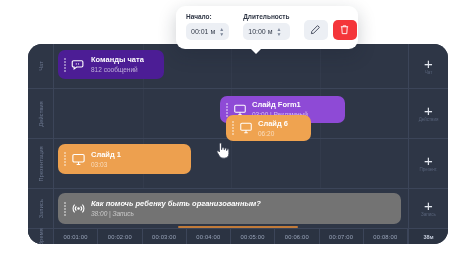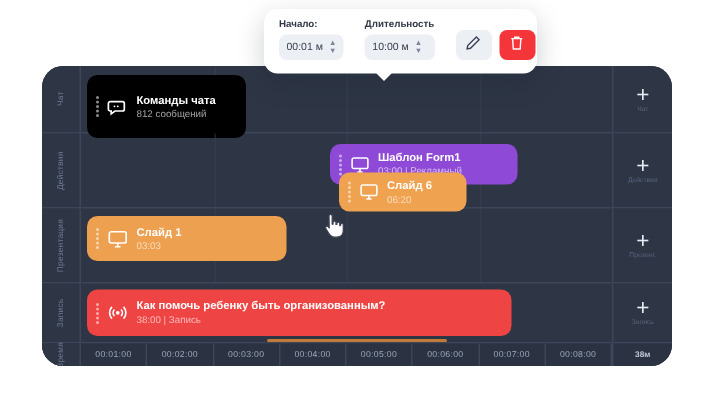--- a/index.html
+++ b/index.html
@@ -90,25 +90,25 @@
   .clip .ctext { min-width: 0; }
   .clip .ctitle {
     font-size: 7.5px; font-weight: bold; white-space: nowrap;
     overflow: hidden; text-overflow: clip; line-height: 10px;
   }
   .clip .cmeta {
     font-size: 6.5px; line-height: 9px; white-space: nowrap;
     opacity: .62;
   }
 
-  .clip-chat   { background: #000000; left: 4px; top: 6px; width: 106px; height: 42px; }
+  .clip-chat   { background: #4c1d95; left: 4px; top: 6px; width: 106px; height: 29px; }
   .clip-tpl    { background: #8e4ad6; left: 166px; top: 7px; width: 125px; height: 27px; z-index: 3; }
   .clip-slide2 { background: #efa350; left: 172px; top: 26px; width: 85px; height: 26px; z-index: 5; }
   .clip-slide1 { background: #eda04f; left: 4px; top: 5px; width: 133px; height: 30px; }
-  .clip-rec    { background: #ef4444; left: 4px; top: 4px; width: 283px; height: 31px; }
+  .clip-rec    { background: #737373; left: 4px; top: 4px; width: 343px; height: 31px; font-style: italic; }
 
   
   .ruler-body { flex: 1; position: relative; display: flex; }
   .tick {
     flex: 1 0 0;
     border-right: 1px solid #3c4559;
     display: flex; align-items: center; justify-content: center;
     font-size: 5.8px; color: #9aa5ba;
     letter-spacing: .2px;
   }
@@ -252,21 +252,21 @@
               <b></b>
               <b></b>
             </div>
           <div class="cicon">
             <svg width="14" height="14" viewBox="0 0 24 24" fill="none" stroke="#ffffff" stroke-width="1.8">
               <rect x="3" y="4" width="18" height="12" rx="2"></rect>
               <path d="M9 20h6M12 16v4"></path>
             </svg>
           </div>
           <div class="ctext">
-            <div class="ctitle">Шаблон Form1</div>
+            <div class="ctitle">Слайд Form1</div>
             <div class="cmeta">03:00  |  Рекламный</div>
           </div>
         </div>
         <div class="clip clip-slide2">
           <div class="grip">
               <b></b>
               <b></b>
               <b></b>
               <b></b>
               <b></b>

